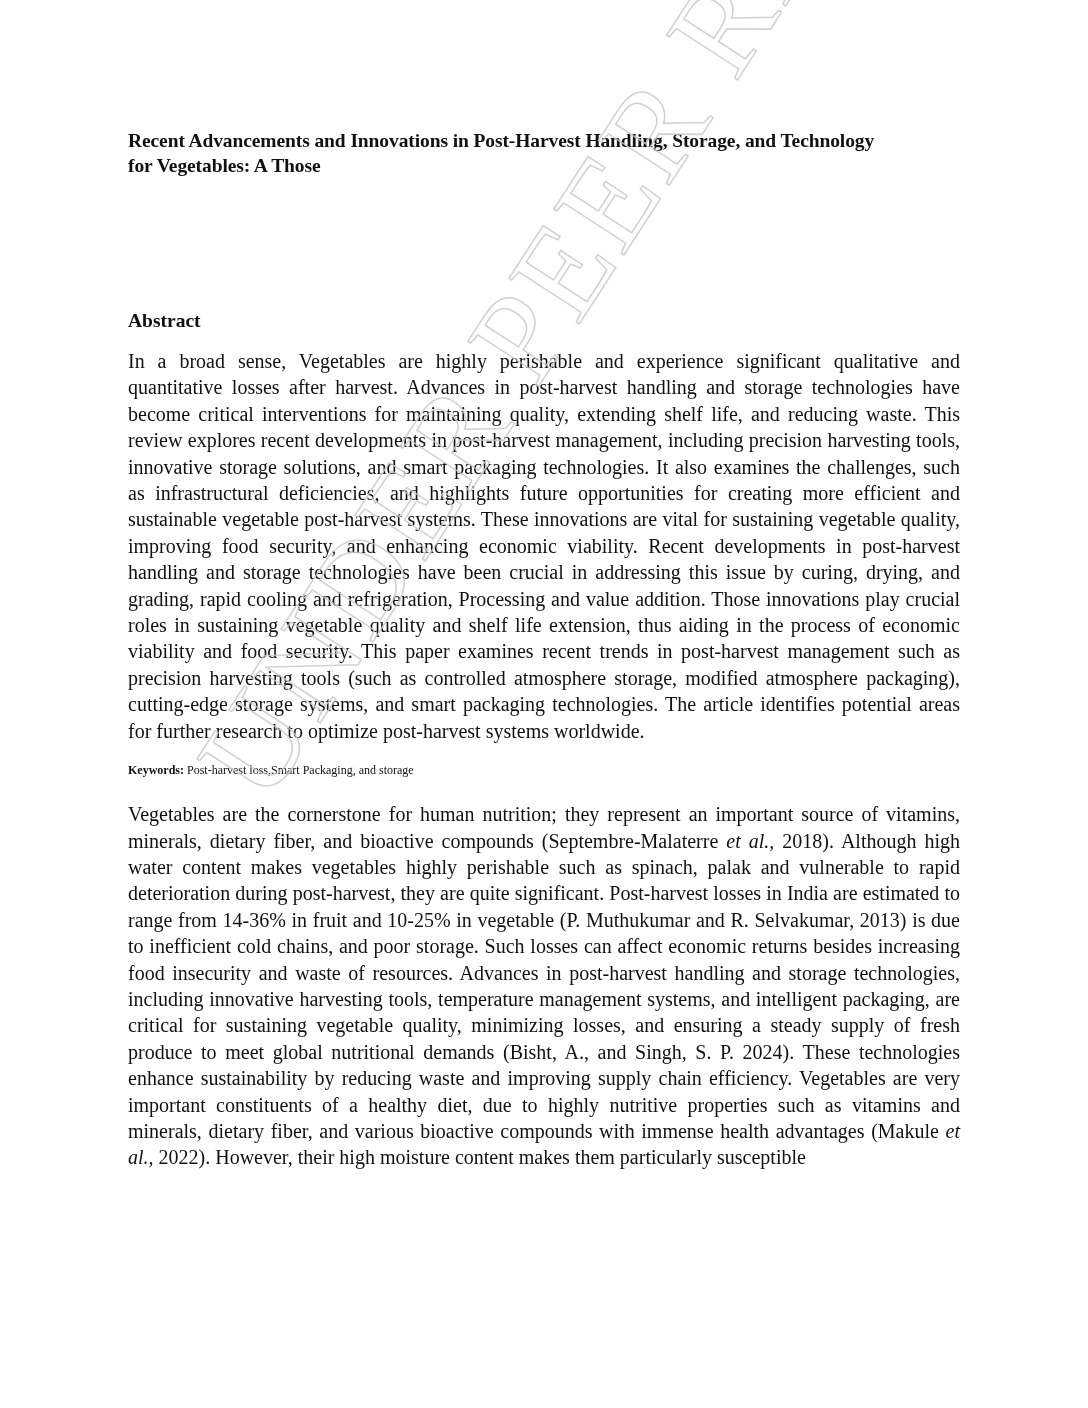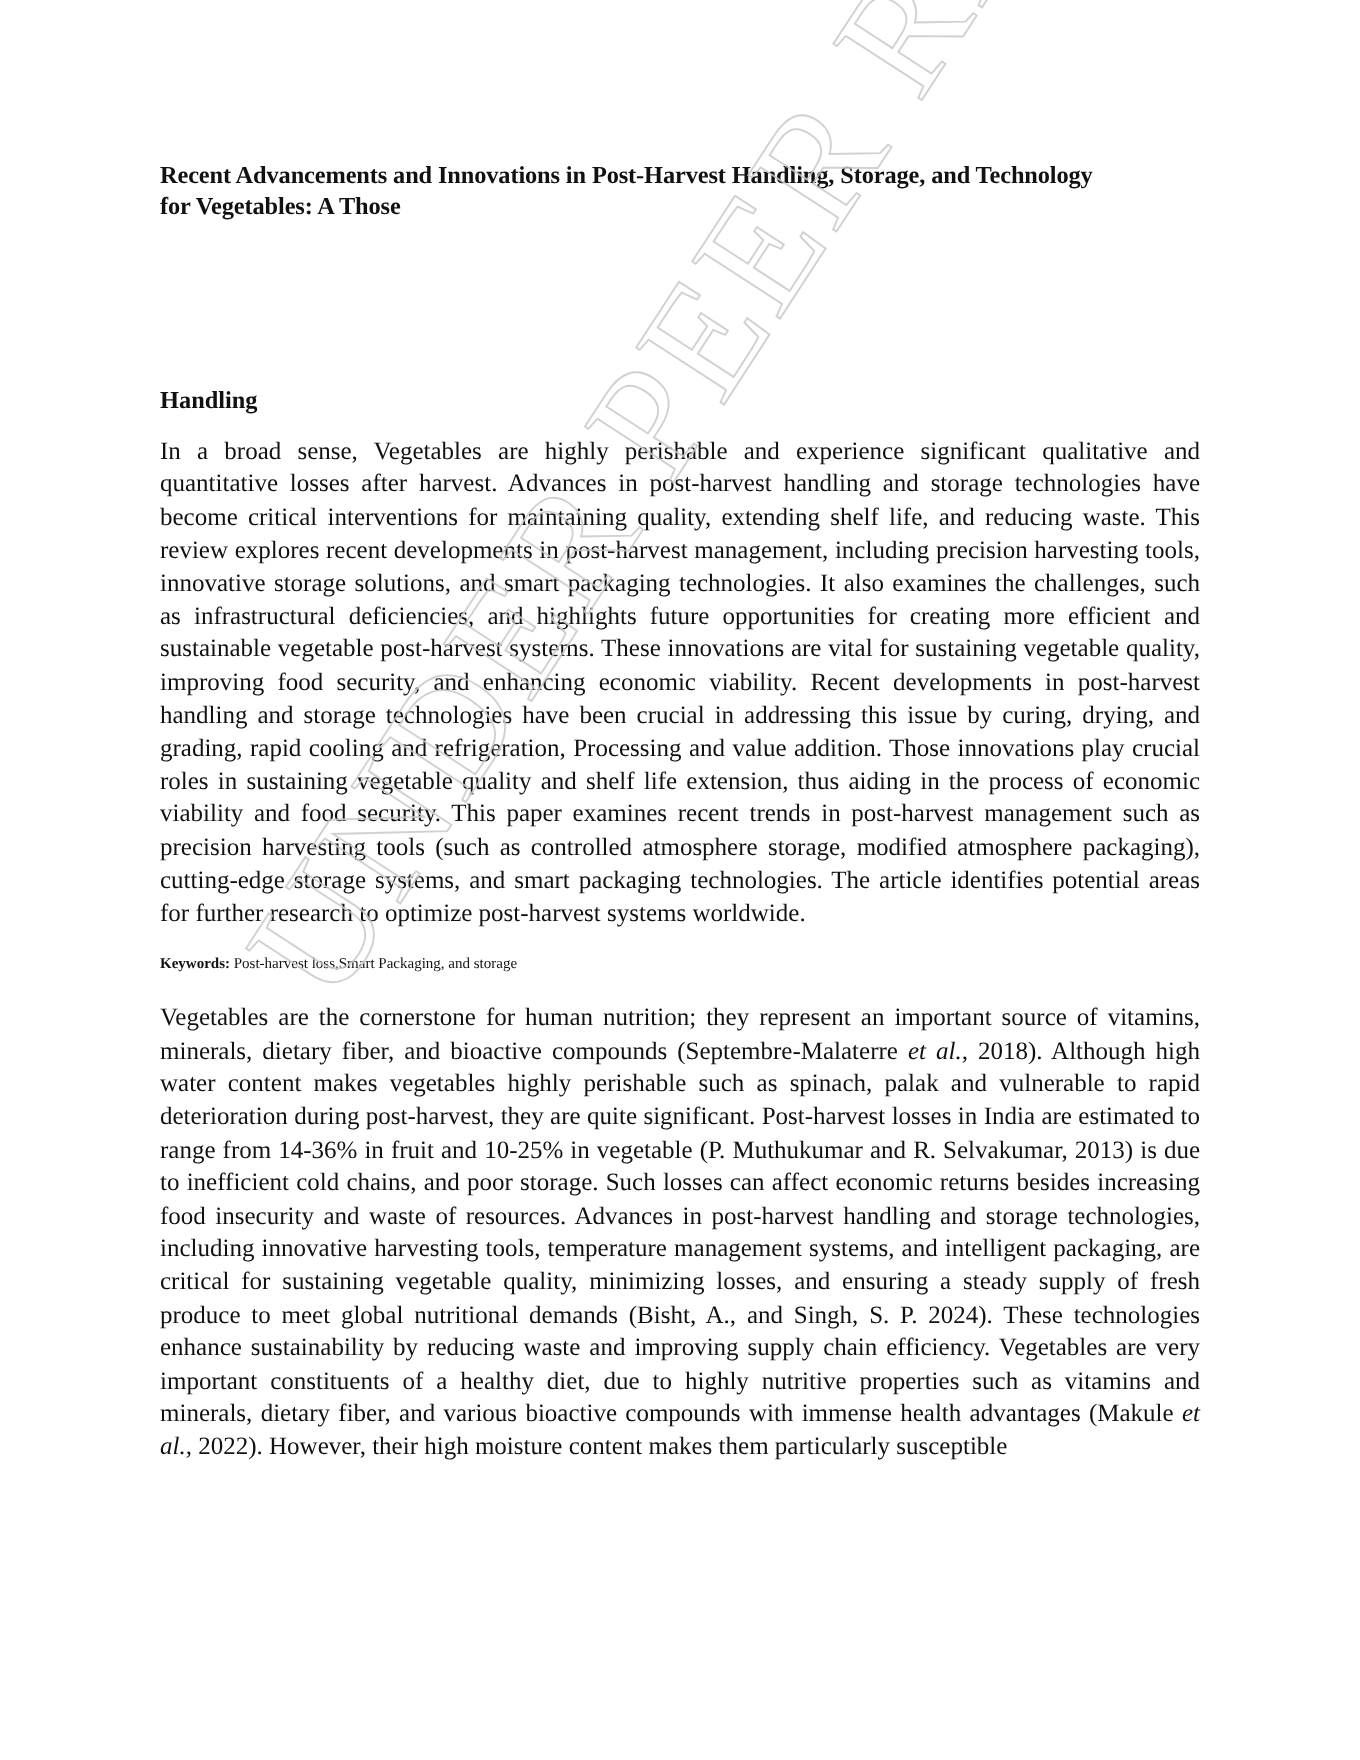--- a/index.html
+++ b/index.html
@@ -79,21 +79,21 @@
 <div class="page">
 
   <div class="watermark">UNDER PEER REVIEW</div>
 
   <div class="content">
     <h1 class="title">
       <span>Recent Advancements and Innovations in Post-Harvest Handling, Storage, and Technology</span><br>
       <span>for Vegetables: A Those</span>
     </h1>
 
-    <h2 class="heading abstract-heading">Handling</h2>
+    <h2 class="heading abstract-heading">Abstract</h2>
     <p class="para abstract-body">In a broad sense, Vegetables are highly perishable and experience significant qualitative and quantitative losses after harvest. Advances in post-harvest handling and storage technologies have become critical interventions for maintaining quality, extending shelf life, and reducing waste. This review explores recent developments in post-harvest management, including precision harvesting tools, innovative storage solutions, and smart packaging technologies. It also examines the challenges, such as infrastructural deficiencies, and highlights future opportunities for creating more efficient and sustainable vegetable post-harvest systems. These innovations are vital for sustaining vegetable quality, improving food security, and enhancing economic viability. Recent developments in post-harvest handling and storage technologies have been crucial in addressing this issue by curing, drying, and grading, rapid cooling and refrigeration, Processing and value addition. Those innovations play crucial roles in sustaining vegetable quality and shelf life extension, thus aiding in the process of economic viability and food security. This paper examines recent trends in post-harvest management such as precision harvesting tools (such as controlled atmosphere storage, modified atmosphere packaging), cutting-edge storage systems, and smart packaging technologies. The article identifies potential areas for further research to optimize post-harvest systems worldwide.</p>
 
     <p class="keywords"><b>Keywords:</b><span> Post-harvest loss,Smart Packaging, and storage</span></p>
 
     <p class="para intro-body">
       <span>Vegetables are the cornerstone for human nutrition; they represent an important source of vitamins, minerals, dietary fiber, and bioactive compounds (Septembre-Malaterre </span><i>et al.,</i><span> 2018). Although high water content makes vegetables highly perishable such as spinach, palak and vulnerable to rapid deterioration during post-harvest, they are quite significant. Post-harvest losses in India are estimated to range from 14-36% in fruit and 10-25% in vegetable (P. Muthukumar and R. Selvakumar, 2013) is due to inefficient cold chains, and poor storage. Such losses can affect economic returns besides increasing food insecurity and waste of resources. Advances in post-harvest handling and storage technologies, including innovative harvesting tools, temperature management systems, and intelligent packaging, are critical for sustaining vegetable quality, minimizing losses, and ensuring a steady supply of fresh produce to meet global nutritional demands (Bisht, A., and Singh, S. P. 2024). These technologies enhance sustainability by reducing waste and improving supply chain efficiency. Vegetables are very important constituents of a healthy diet, due to highly nutritive properties such as vitamins and minerals, dietary fiber, and various bioactive compounds with immense health advantages (Makule </span><i>et al.,</i><span> 2022). However, their high moisture content makes them particularly susceptible</span>
     </p>
   </div>
 </div>
 

